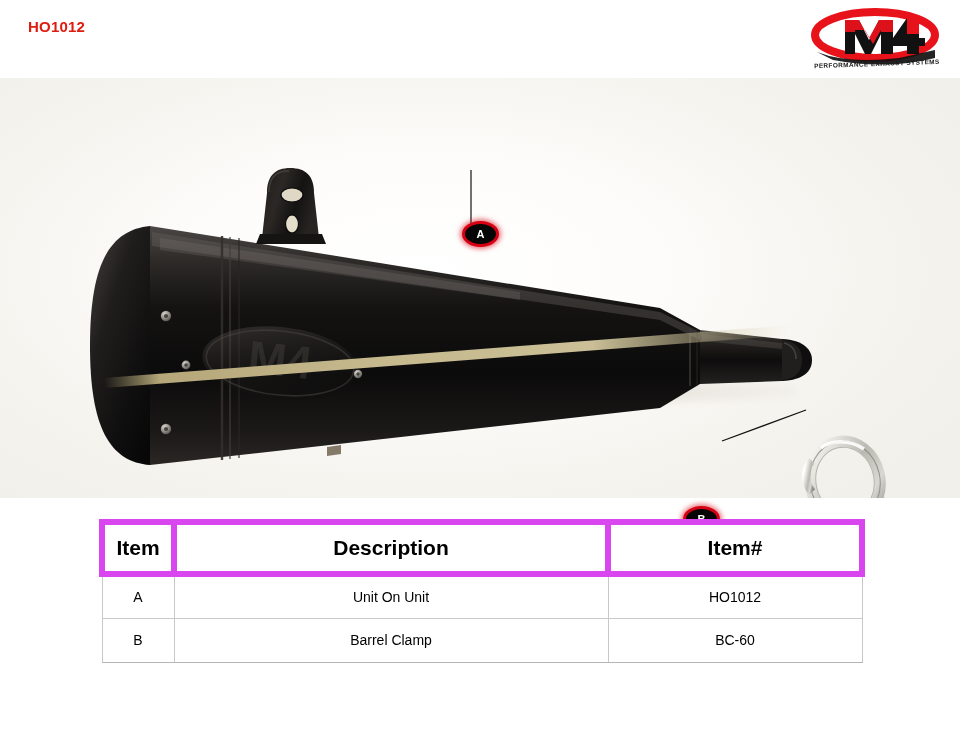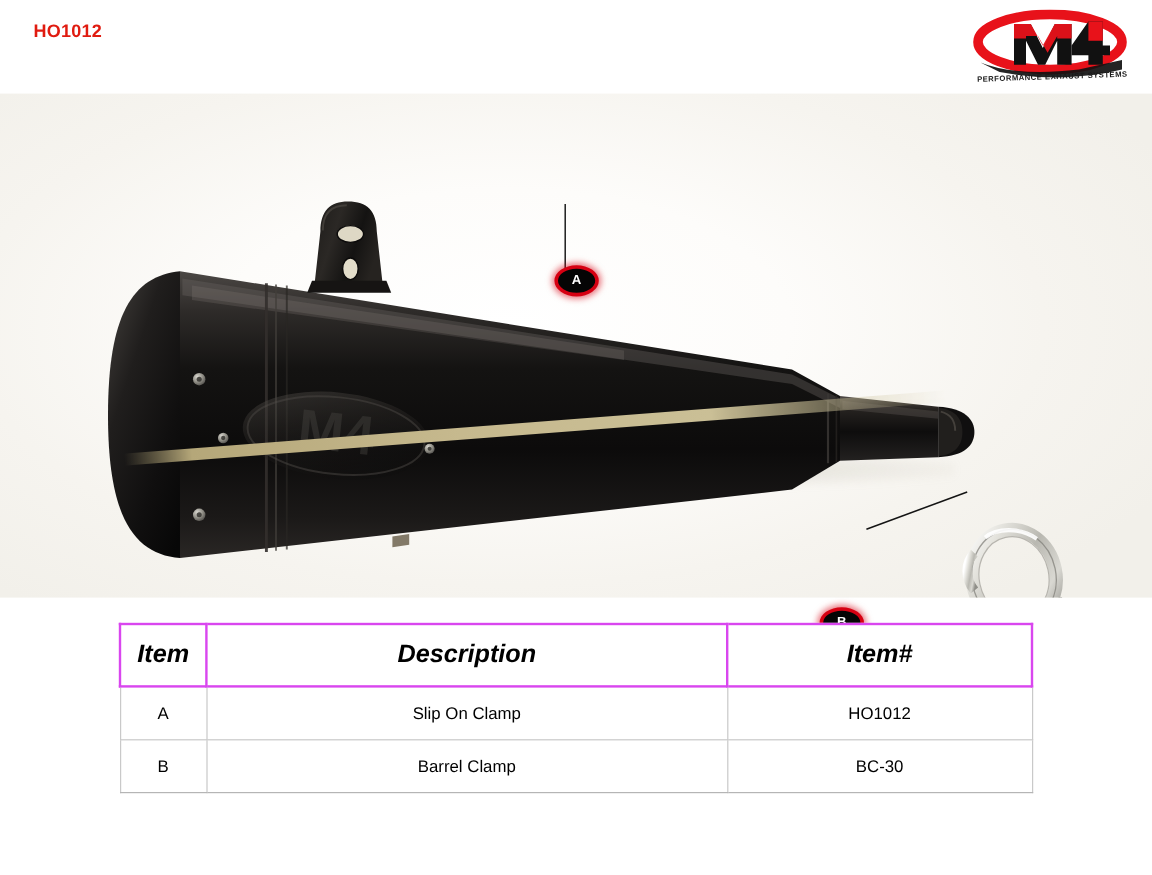--- a/index.html
+++ b/index.html
@@ -117,22 +117,21 @@
   #parts-table td {
     text-align: center;
     color: #000000;
     font-family: "Liberation Sans", sans-serif;
     background: #ffffff;
   }
   #parts-table thead th {
     height: 52px;
     font-size: 21px;
     font-weight: bold;
-    border: 2px solid #d946ef;
-    font-style: italic;
+    border: 6px solid #d946ef;
   }
   #parts-table tbody td {
     height: 44px;
     font-size: 14px;
     font-weight: normal;
     border: 1px solid #c9c9c9;
   }
   #parts-table tbody tr:last-child td { border-bottom: 1px solid #b5b5b5; }
   .col-item { width: 72px; }
   .col-desc { width: 434px; }
@@ -370,24 +369,24 @@
     <thead>
       <tr>
         <th>Item</th>
         <th>Description</th>
         <th>Item#</th>
       </tr>
     </thead>
     <tbody>
       <tr>
         <td>A</td>
-        <td>Slip On Clamp</td>
+        <td>Unit On Unit</td>
         <td>HO1012</td>
       </tr>
       <tr>
         <td>B</td>
         <td>Barrel Clamp</td>
-        <td>BC-30</td>
+        <td>BC-60</td>
       </tr>
     </tbody>
   </table>
 
 </div>
 
 </body></html>

